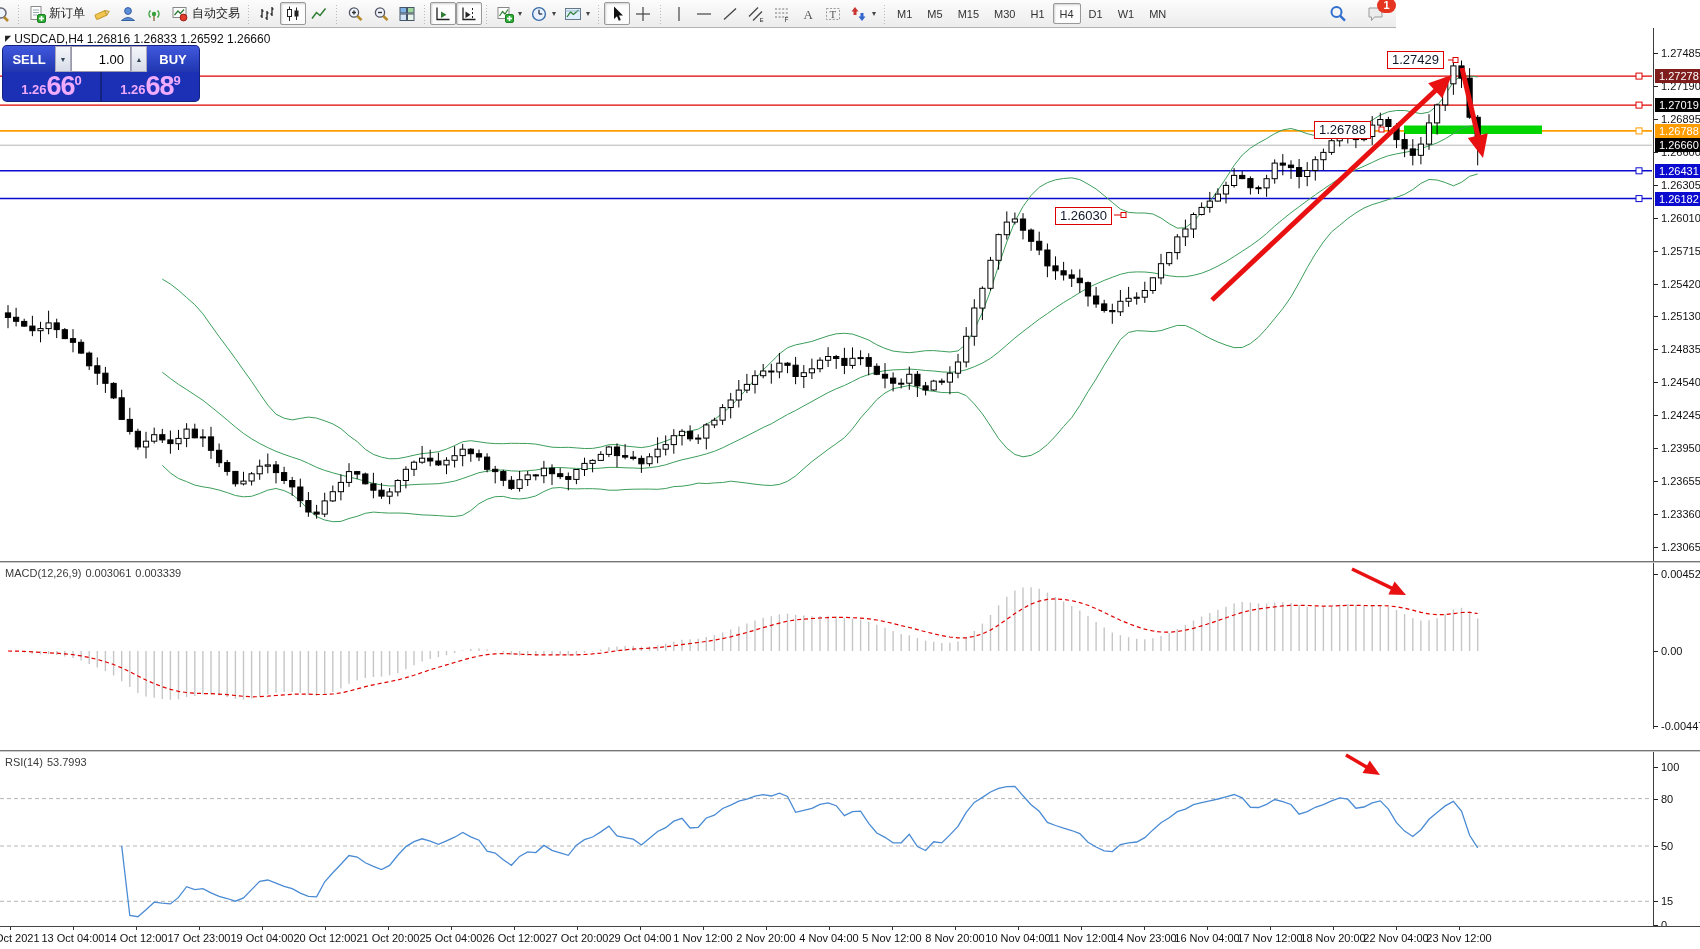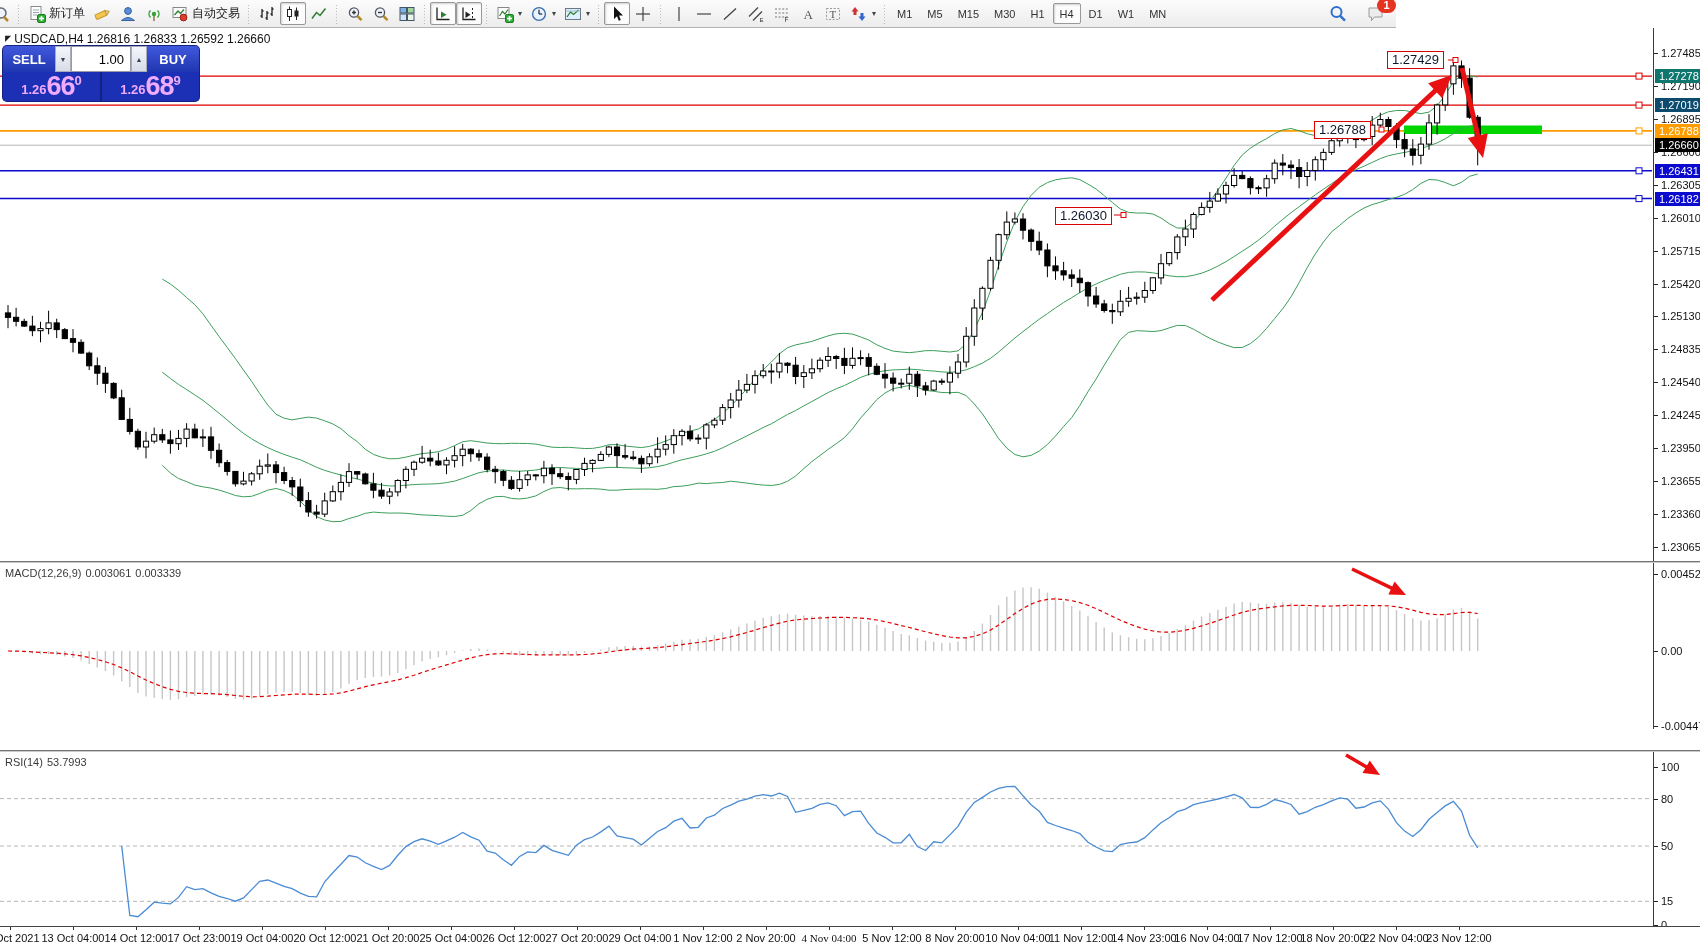--- a/index.html
+++ b/index.html
@@ -830,22 +830,22 @@
         <div class="ptick-dash" style="top: 420.11px;"></div>
         <div class="ptick" style="top: 414.11px;">1.23950</div>
         <div class="ptick-dash" style="top: 453.083px;"></div>
         <div class="ptick" style="top: 447.083px;">1.23655</div>
         <div class="ptick-dash" style="top: 486.055px;"></div>
         <div class="ptick" style="top: 480.055px;">1.23360</div>
         <div class="ptick-dash" style="top: 519.028px;"></div>
         <div class="ptick" style="top: 513.028px;">1.23065</div>
         <div class="ptick-dash" style="top: 552px;"></div>
         <div class="ptick" style="top: 546px;">1.22770</div>
-        <div class="pbadge" style="top: 41.1366px; background: #0f766e;">1.27278</div>
-        <div class="pbadge" style="top: 70.0853px; background: #0c4a6e;">1.27019</div>
+        <div class="pbadge" style="top: 41.1366px; background: #7f1d1d;">1.27278</div>
+        <div class="pbadge" style="top: 70.0853px; background: #000000;">1.27019</div>
         <div class="pbadge" style="top: 95.9043px; background: rgb(255, 156, 0);">1.26788</div>
         <div class="pbadge" style="top: 135.807px; background: rgb(11, 11, 208);">1.26431</div>
         <div class="pbadge" style="top: 163.638px; background: rgb(11, 11, 208);">1.26182</div>
         <div class="pbadge" style="top: 110.211px; background: rgb(0, 0, 0);">1.26660</div>
       </div>
   </div>
 
   <div class="panel macd-panel">
     <svg id="macd-svg" class="plot-svg" width="1653" height="166">
         <line x1="16.1" y1="88" x2="16.1" y2="88.5" stroke="#c6c6c6" stroke-width="1.4"></line>
@@ -1093,21 +1093,21 @@
       <div class="dlabel" style="left: 514px;">26 Oct 12:00</div>
       <div class="dtick" style="left: 577px;"></div>
       <div class="dlabel" style="left: 577px;">27 Oct 20:00</div>
       <div class="dtick" style="left: 640px;"></div>
       <div class="dlabel" style="left: 640px;">29 Oct 04:00</div>
       <div class="dtick" style="left: 703px;"></div>
       <div class="dlabel" style="left: 703px;">1 Nov 12:00</div>
       <div class="dtick" style="left: 766px;"></div>
       <div class="dlabel" style="left: 766px;">2 Nov 20:00</div>
       <div class="dtick" style="left: 829px;"></div>
-      <div class="dlabel" style="left: 829px; font-family: Liberation Serif, serif;">4 Nov 04:00</div>
+      <div class="dlabel" style="left: 829px;">4 Nov 04:00</div>
       <div class="dtick" style="left: 892px;"></div>
       <div class="dlabel" style="left: 892px;">5 Nov 12:00</div>
       <div class="dtick" style="left: 955px;"></div>
       <div class="dlabel" style="left: 955px;">8 Nov 20:00</div>
       <div class="dtick" style="left: 1018px;"></div>
       <div class="dlabel" style="left: 1018px;">10 Nov 04:00</div>
       <div class="dtick" style="left: 1081px;"></div>
       <div class="dlabel" style="left: 1081px;">11 Nov 12:00</div>
       <div class="dtick" style="left: 1144px;"></div>
       <div class="dlabel" style="left: 1144px;">14 Nov 23:00</div>

